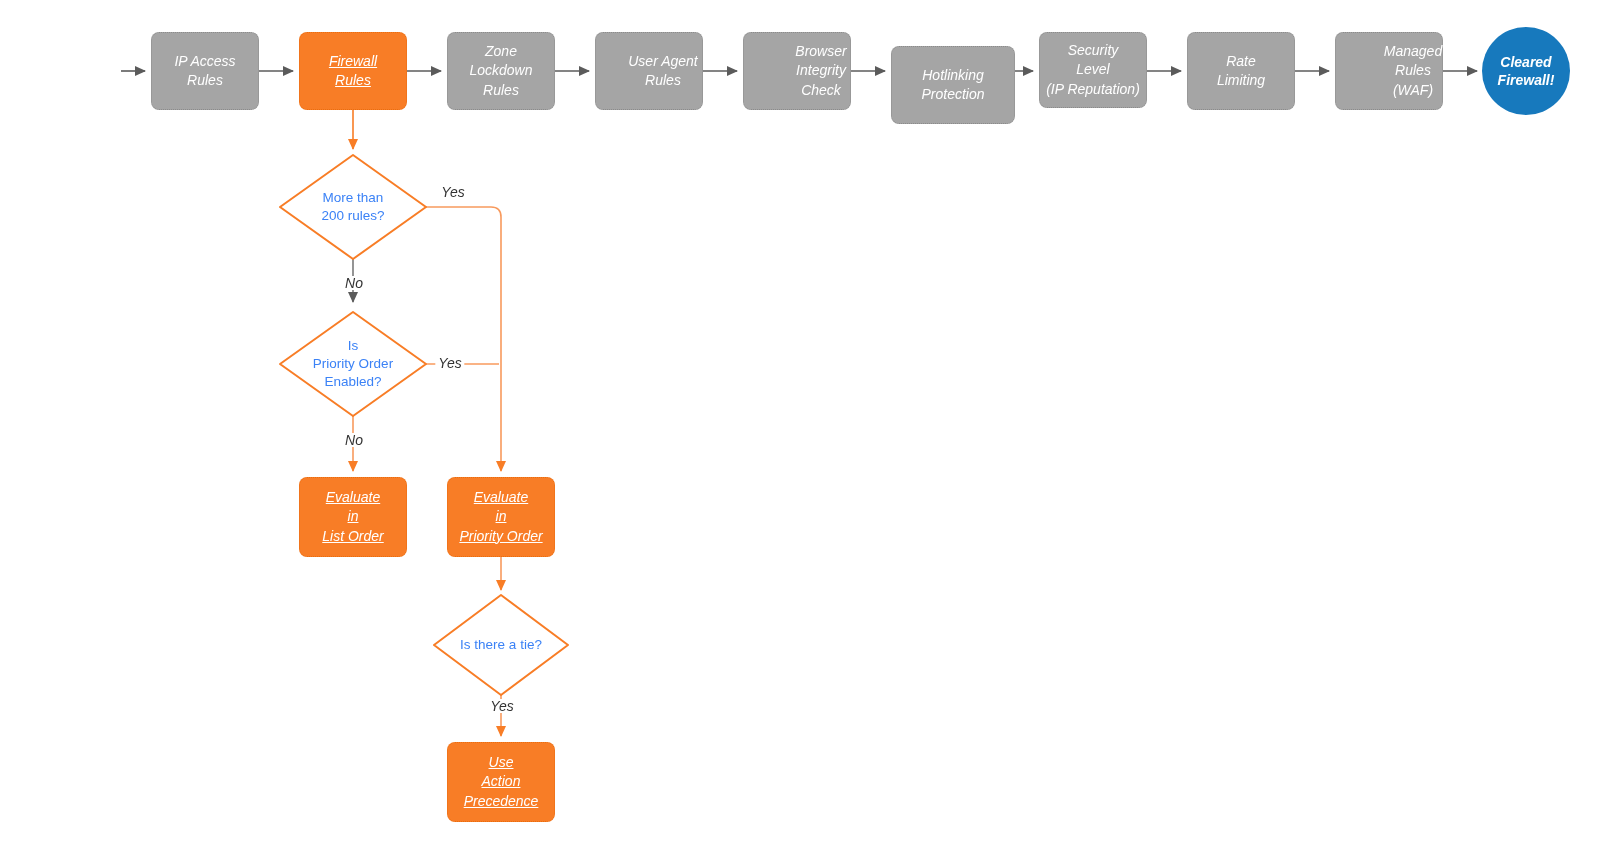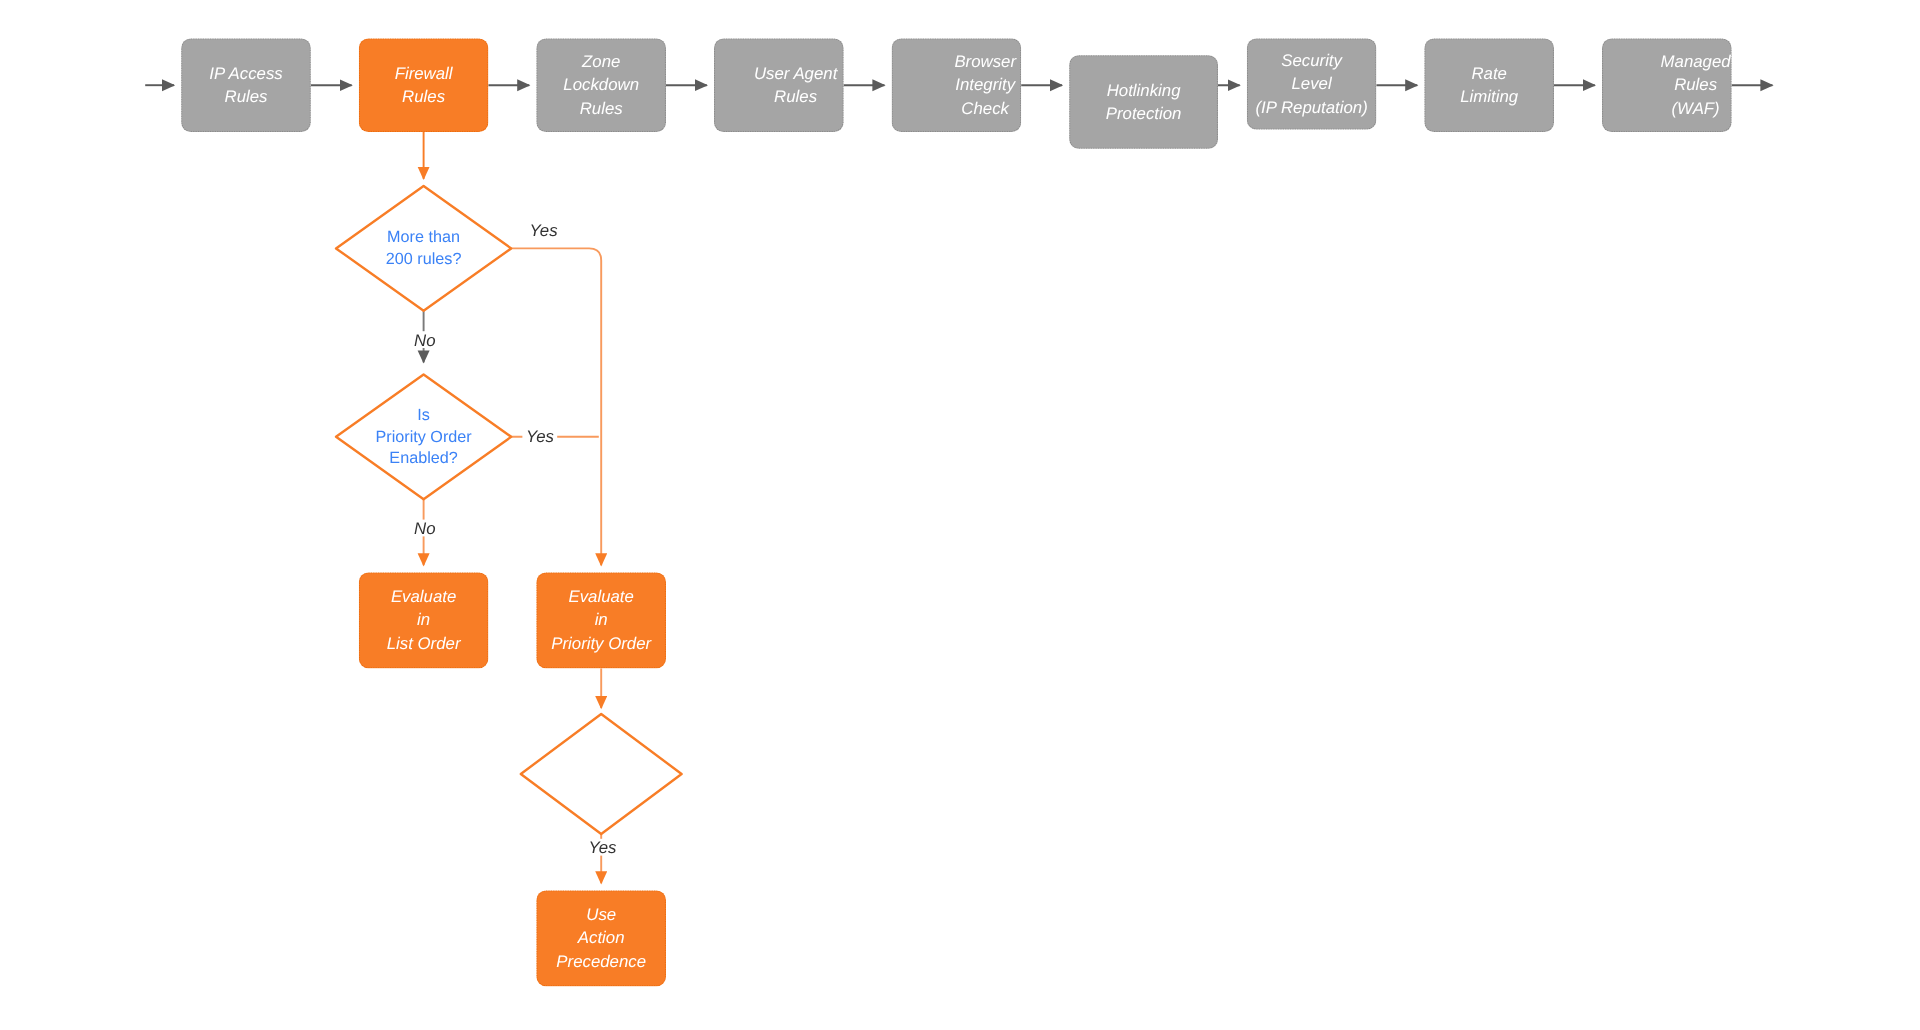--- a/index.html
+++ b/index.html
@@ -10,21 +10,21 @@
   .wires { position:absolute; left:0; top:0; }
 
   .node {
     position:absolute; box-sizing:border-box;
     display:flex; align-items:center; justify-content:center;
     text-align:center; white-space:pre-line;
     border-radius:8px; font-style:italic; color:#ffffff;
     font-size:14px; line-height:1.38;
   }
   .node.gray   { background:#a5a5a5; border:1px dotted #8b8b8b; }
-  .node.orange { background:#f87d26; border:1px dotted #e96d10; }
+  .node.orange { background:#f87d26; border:1px dotted #e96d10;text-decoration:underline; }
 
   .circle {
     position:absolute; box-sizing:border-box; border-radius:50%;
     display:flex; align-items:center; justify-content:center;
     text-align:center; white-space:pre-line;
     font-style:italic; font-weight:bold; line-height:1.3;
   }
   .circle.start {
     left:33px; top:27px; width:88px; height:88px;
     background:#ffffff; border:5px solid #1777bb; color:#1777bb; font-size:15px;
@@ -78,20 +78,22 @@
     <path d="M426 364 H499" stroke="#f89a5d" stroke-width="1.6" fill="none"></path>
     <path d="M353 416 V471" stroke="#f89a5d" stroke-width="1.6" fill="none" marker-end="url(#arrow-orange)"></path>
     <path d="M501 557 V590" stroke="#f89a5d" stroke-width="1.6" fill="none" marker-end="url(#arrow-orange)"></path>
     <path d="M501 695 V736" stroke="#f89a5d" stroke-width="1.6" fill="none" marker-end="url(#arrow-orange)"></path>
 
     <polygon points="353,155 426,207 353,259 280,207" fill="#ffffff" stroke="#f87d26" stroke-width="2" stroke-linejoin="round"></polygon>
     <polygon points="353,312 426,364 353,416 280,364" fill="#ffffff" stroke="#f87d26" stroke-width="2" stroke-linejoin="round"></polygon>
     <polygon points="501,595 568,645 501,695 434,645" fill="#ffffff" stroke="#f87d26" stroke-width="2" stroke-linejoin="round"></polygon>
   </svg>
 
+  <div class="circle end">Cleared
+Firewall!</div>
 
   <div class="node gray" style="left:151px; top:32px; width:108px; height:78px;">IP Access
 Rules</div>
   <div class="node orange" style="left:299px; top:32px; width:108px; height:78px;">Firewall
 Rules</div>
   <div class="node gray" style="left:447px; top:32px; width:108px; height:78px;">Zone
 Lockdown
 Rules</div>
   <div class="node gray" style="left:595px; top:32px; width:108px; height:78px;padding-left:28px;">User Agent
 Rules</div>
@@ -107,20 +109,21 @@
 Limiting</div>
   <div class="node gray" style="left:1335px; top:32px; width:108px; height:78px;padding-left:48px;">Managed
 Rules
 (WAF)</div>
 
   <div class="diamond-label" style="left:280px; top:155px; width:146px; height:104px;">More than
 200 rules?</div>
   <div class="diamond-label" style="left:280px; top:312px; width:146px; height:104px;">Is
 Priority Order
 Enabled?</div>
+  <div class="diamond-label" style="left:434px; top:595px; width:134px; height:100px;">Is there a tie?</div>
 
   <div class="edge-label" style="left:453px; top:192px;">Yes</div>
   <div class="edge-label" style="left:354px; top:283px;">No</div>
   <div class="edge-label" style="left:450px; top:363px;">Yes</div>
   <div class="edge-label" style="left:354px; top:440px;">No</div>
   <div class="edge-label" style="left:502px; top:706px;">Yes</div>
 
   <div class="node orange" style="left:299px; top:477px; width:108px; height:80px;">Evaluate
 in
 List Order</div>

